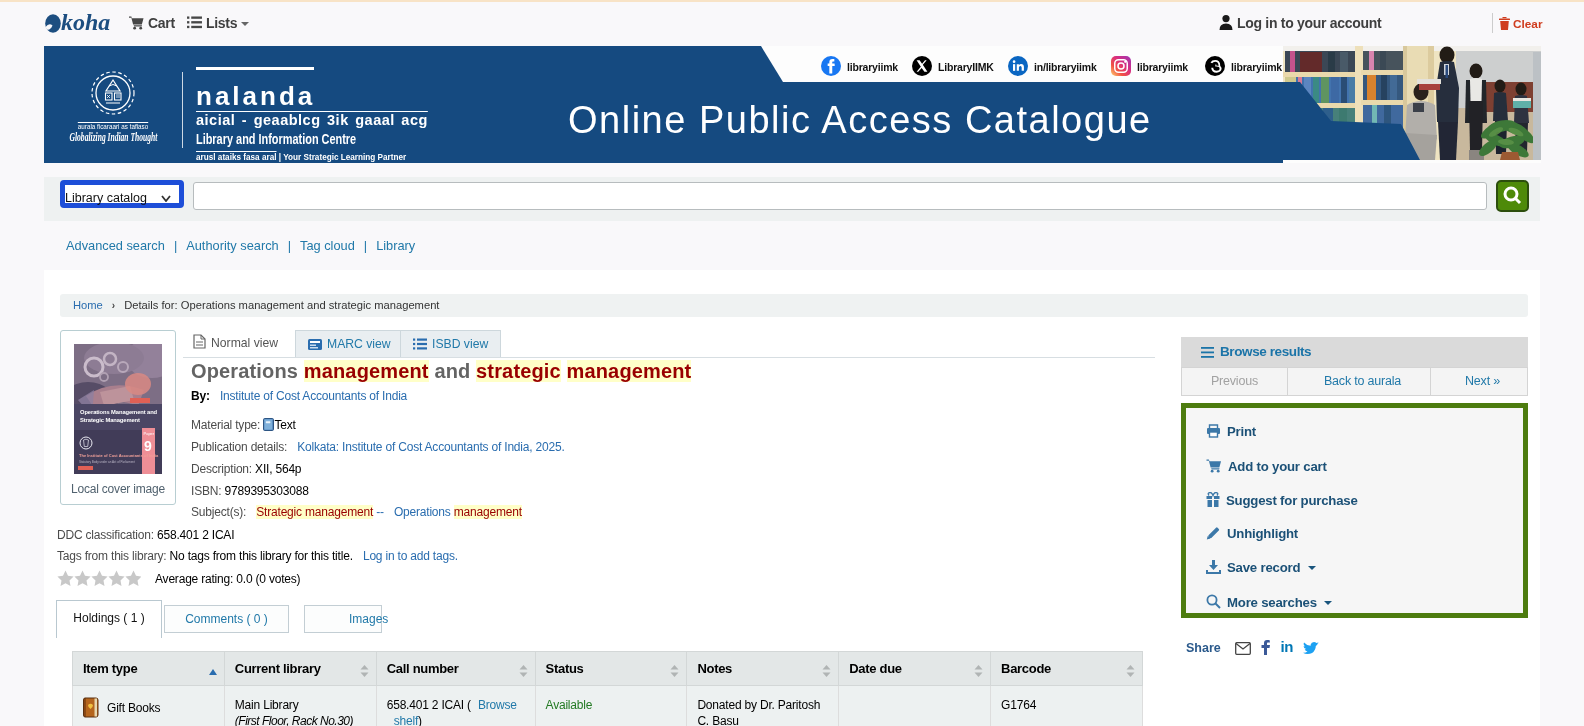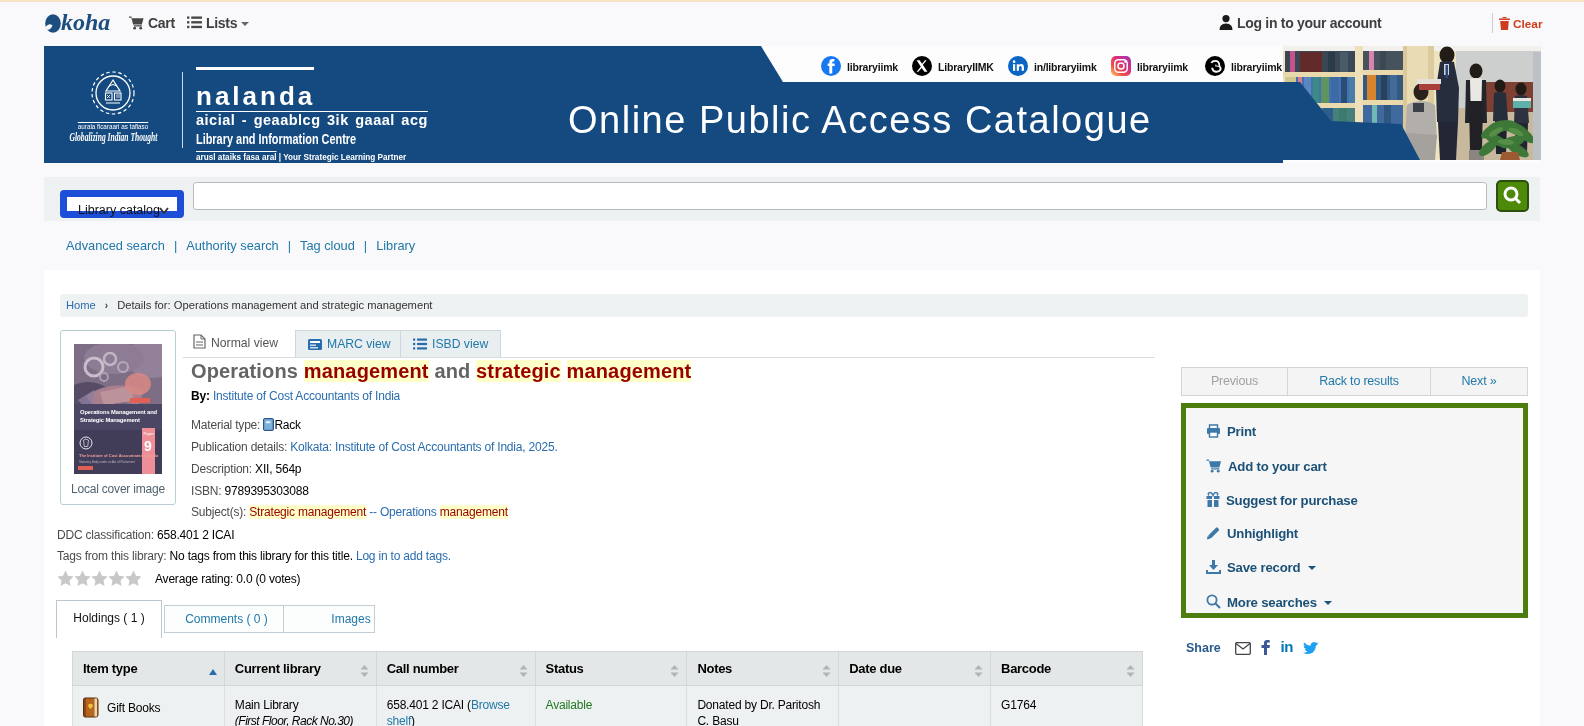--- a/index.html
+++ b/index.html
@@ -1,20 +1,20 @@
 <!DOCTYPE html>
 <html><head>
 <meta charset="utf-8">
 <style>
 * { margin:0; padding:0; box-sizing:border-box; }
 html,body { width:1584px; height:726px; }
 body { position:relative; overflow:hidden; background:#f9f8fa;
   font-family:"Liberation Sans", sans-serif; font-size:12px; color:#000; }
 .abs { position:absolute; }
-a { text-decoration:none; }
+a { text-decoration:none;margin-left:7px; }
 
 
 #topstrip { left:0; top:0; width:1584px; height:2px; background:#f8e3c6; }
 #kohalogo { left:45px; top:9px; color:#1d4e80; font-family:"Liberation Serif", serif;
   font-style:italic; font-weight:bold; font-size:24px; }
 .tbitem { top:15px; color:#3f3f3f; font-weight:bold; font-size:14px; letter-spacing:-0.3px; }
 .tbitem svg { vertical-align:-2px; margin-right:4px;}
 #clearbtn { color:#cf3c1e; font-weight:bold; font-size:11.8px; top:17px; }
 .caret-dn { display:inline-block; width:0; height:0; border-left:4px solid transparent;
   border-right:4px solid transparent; border-top:4px solid #666; margin-left:4px; vertical-align:2px;}
@@ -34,22 +34,22 @@
 #nalblock { left:152px; top:21px; color:#fff; z-index:4; }
 #nalblock > div { transform-origin:0 0; }
 #nalword { font-size:26px; font-weight:bold; letter-spacing:3px; line-height:25px; padding-top:14px; width:118px; text-align:center; border-top:3px solid #fff;}
 #naldev { font-size:14.5px; font-weight:bold; margin-top:3px; letter-spacing:0.5px; word-spacing:2px; white-space:nowrap;}
 #nallic { font-size:14px; font-weight:bold; margin-top:3px; transform:scaleX(0.78); white-space:nowrap;}
 #naltag { font-size:8.8px; font-weight:bold; margin-top:5px; white-space:nowrap; transform:scaleX(0.93); }
 #opactitle { left:524px; top:53px; width:640px; color:#fff; font-size:38px; letter-spacing:1.5px; z-index:3; }
 
 
 #searchband { left:44px; top:177px; width:1496px; height:44px; background:#eef1f1; }
-#selbox { left:60px; top:190px; width:124px; height:28px; background:#fff; border:7px solid #1d4ed8;
-  border-radius:4px; font-size:12.5px; color:#111; line-height:26px; padding-left:11px; }
+#selbox { left:60px; top:180px; width:124px; height:28px; background:#fff; border:5px solid #1d4ed8;
+  border-radius:4px; font-size:12.5px; color:#111; line-height:26px; }
 #selbox svg { position:absolute; right:8px; top:10px; }
 #searchinput { left:193px; top:182px; width:1294px; height:28px; background:#fff;
   border:1px solid #b7bcbe; border-radius:3px; }
 #searchbtn { left:1496px; top:180px; width:33px; height:32px; background:#4e8a09;
   border:2px solid #2c4e0d; border-radius:5px; }
 #quicklinks { left:66px; top:238px; font-size:12.8px; color:#2179a9; }
 #quicklinks .pipe { color:#2179a9; margin:0 9px; }
 
 
 #card { left:44px; top:270px; width:1496px; height:456px; background:#fff; }
@@ -83,21 +83,21 @@
 .fullline { left:13px; font-size:12px; letter-spacing:-0.2px; color:#4c4c4c; }
 .fullline .val { color:#000; }
 .fullline a { color:#2a6daf; }
 
 
 .htab { font-size:12px; }
 #htab-active { left:12px; top:330px; width:106px; height:38px; background:#fff;
   border:1px solid #b9c8d0; border-bottom:0; color:#111; text-align:center; line-height:34px;}
 #htab-c { left:120px; top:335px; width:125px; height:28px; background:#fcfdfd; border:1px solid #c3ced4;
   color:#2179a9; text-align:center; line-height:26px;}
-#htab-i { left:239px; top:335px; width:92px; height:28px; background:#fcfdfd; border:1px solid #c3ced4;
+#htab-i { left:260px; top:335px; width:78px; height:28px; background:#fcfdfd; border:1px solid #c3ced4;
   color:#2179a9; text-align:center; line-height:26px;padding-left:44px;}
 
 
 #htable { left:28px; top:381px; width:1071px; border-collapse:collapse; }
 #htable th { background:#e3e7e7; border:1px solid #d3d7d7; text-align:left; font-size:13px;
   letter-spacing:-0.3px; padding:9px 10px 9px 10px; position:relative; }
 #htable td { border:1px solid #dddddd; padding:11px 10px 24px 10px; vertical-align:top;
   background:#edf1f1; font-size:12px; letter-spacing:-0.2px; line-height:16px; }
 #htable td a { color:#2179a9; }
 #htable i { letter-spacing:-0.5px; }
@@ -397,21 +397,21 @@
         <rect x="4" y="9.3" width="10" height="2.2"></rect>
       </svg>ISBD view</div>
   <div id="tabline" class="abs"></div>
 
   <div id="rectitle" class="abs">Operations <span class="term">management</span> and <span class="term">strategic</span> <span class="term">management</span></div>
   <div id="byline" class="abs"><b>By:</b> <a href="#">Institute of Cost Accountants of India</a></div>
   <div class="abs dline" style="top:148px;">Material type: <svg width="11" height="13" viewBox="0 0 11 13" style="vertical-align:-2px;">
         <rect x="0.5" y="0.5" width="10" height="12" rx="1.2" fill="#5b8fc4" stroke="#2d5583" stroke-width="1"></rect>
         <rect x="1.5" y="1.5" width="7.5" height="10" rx="0.8" fill="#7fb0da"></rect>
         <rect x="2.8" y="3.2" width="4.6" height="2" rx="0.6" fill="#e8f2fa"></rect>
-      </svg><span class="val">Rack</span></div>
+      </svg><span class="val">Text</span></div>
   <div class="abs dline" style="top:170px;">Publication details: <a href="#">Kolkata: Institute of Cost Accountants of India, 2025.</a></div>
   <div class="abs dline" style="top:192px;">Description: <span class="val">XII, 564p</span></div>
   <div class="abs dline" style="top:214px;">ISBN: <span class="val">9789395303088</span></div>
   <div class="abs dline" style="top:235px;">Subject(s): <a href="#"><span class="term">Strategic management</span></a> <span style="color:#2a6daf">--</span> <a href="#">Operations <span class="term">management</span></a></div>
   <div class="abs fullline" style="top:258px;">DDC classification: <span class="val">658.401 2 ICAI</span></div>
   <div class="abs fullline" style="top:279px;">Tags from this library: <span class="val">No tags from this library for this title.</span> <a href="#">Log in to add tags.</a></div>
   <div class="abs" id="stars" style="left:13px; top:300px;">
     <svg width="84" height="17" viewBox="0 0 84 17" fill="#c8c8c8">
       <path d="M8.5 0.5 L11 5.7 L16.6 6.5 L12.5 10.4 L13.5 16 L8.5 13.3 L3.5 16 L4.5 10.4 L0.4 6.5 L6 5.7 Z"></path>
       <path d="M25.5 0.5 L28 5.7 L33.6 6.5 L29.5 10.4 L30.5 16 L25.5 13.3 L20.5 16 L21.5 10.4 L17.4 6.5 L23 5.7 Z"></path>
@@ -467,23 +467,28 @@
       <td>Main Library<br><i>(First Floor, Rack No.30)</i></td>
       <td>658.401 2 ICAI (<a href="#">Browse</a><br><a href="#">shelf</a>)</td>
       <td><span class="avail">Available</span></td>
       <td>Donated by Dr. Paritosh<br>C. Basu</td>
       <td></td>
       <td>G1764</td>
     </tr>
   </tbody>
     </table>
 
+  <div id="sb-head" class="abs"><span style="margin-left:20px;"><svg width="13" height="11" viewBox="0 0 13 11" fill="#1b74a8">
+          <rect y="0" width="13" height="1.8"></rect>
+          <rect y="4.5" width="13" height="1.8"></rect>
+          <rect y="9" width="13" height="1.8"></rect>
+        </svg>Browse results</span></div>
   <div id="sb-pager" class="abs">
     <div class="pgcell" style="left:0; width:107px; color:#a2a2a2;">Previous</div>
-    <div class="pgcell" style="left:106px; width:144px;"><a href="#">Rack to results</a></div>
+    <div class="pgcell" style="left:106px; width:144px;"><a href="#">Back to aurala</a></div>
     <div class="pgcell" style="left:249px; width:98px;"><a href="#">Next »</a></div>
   </div>
   <div id="sb-tools" class="abs">
     <div class="tool" style="top:16px;"><svg width="15" height="14" viewBox="0 0 15 14" fill="none" stroke="#3c78a8" stroke-width="1.4">
           <path d="M3.5 4 V1 h8 v3"></path>
           <rect x="1" y="4" width="13" height="6" rx="1" fill="#3c78a8" stroke="none"></rect>
           <rect x="3.5" y="8" width="8" height="5" fill="#fff" stroke="#3c78a8"></rect>
         </svg>Print</div>
     <div class="tool" style="top:50px;"><svg width="16" height="15" viewBox="0 0 16 16" fill="#3c78a8">
           <path d="M0 1.5 h2.5 l0.6 2 h12.4 l-1.8 6.5 h-9.3 l-1.9 -7 h-2.5 z M5 10.8 h8.9 l-0.4 1.4 h-8.1 z"></path>

